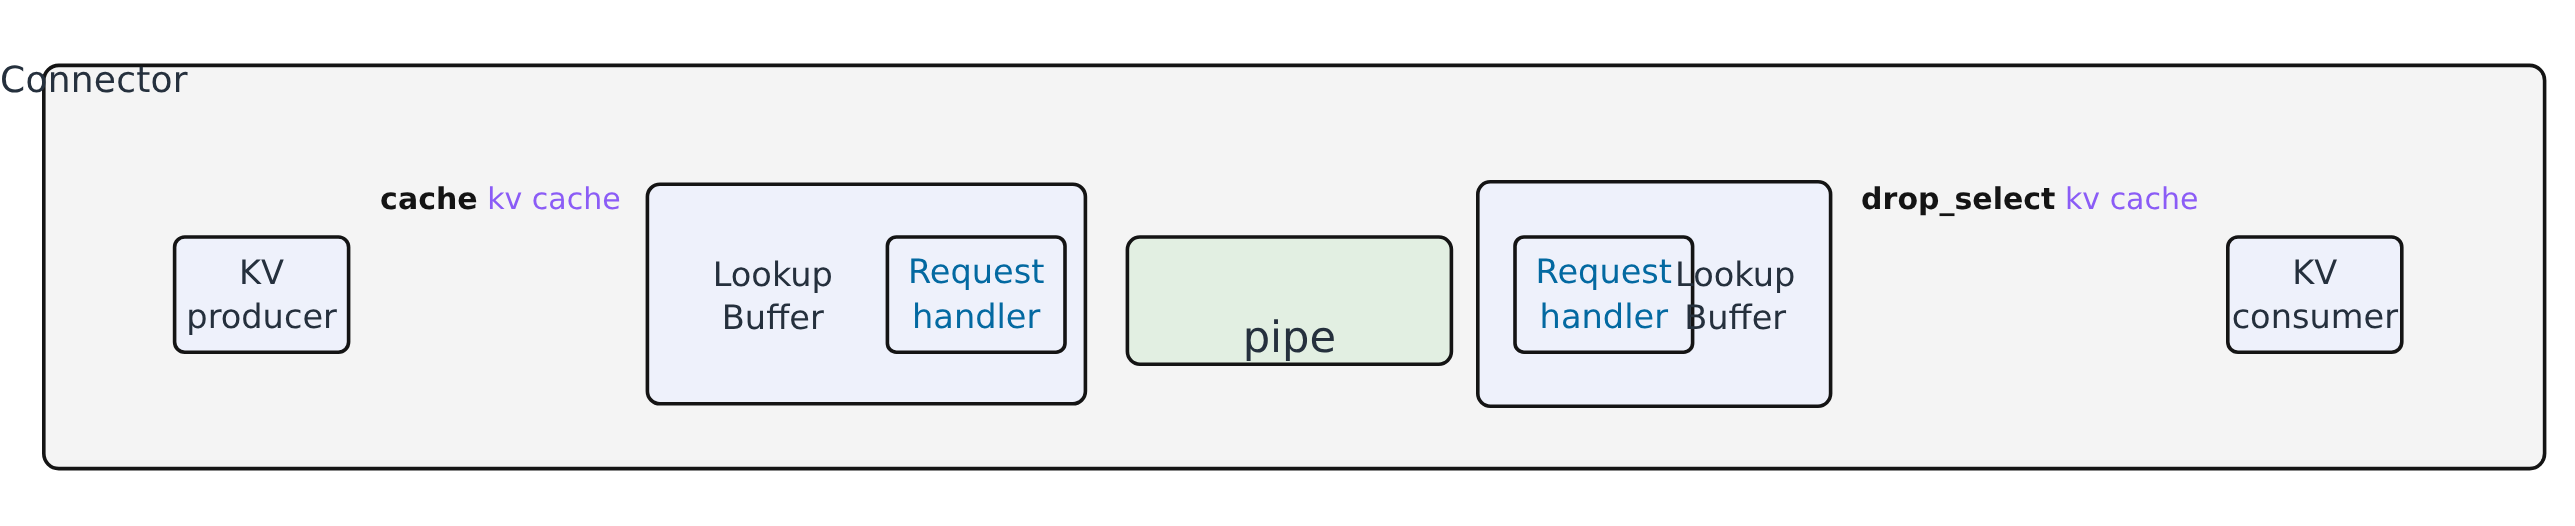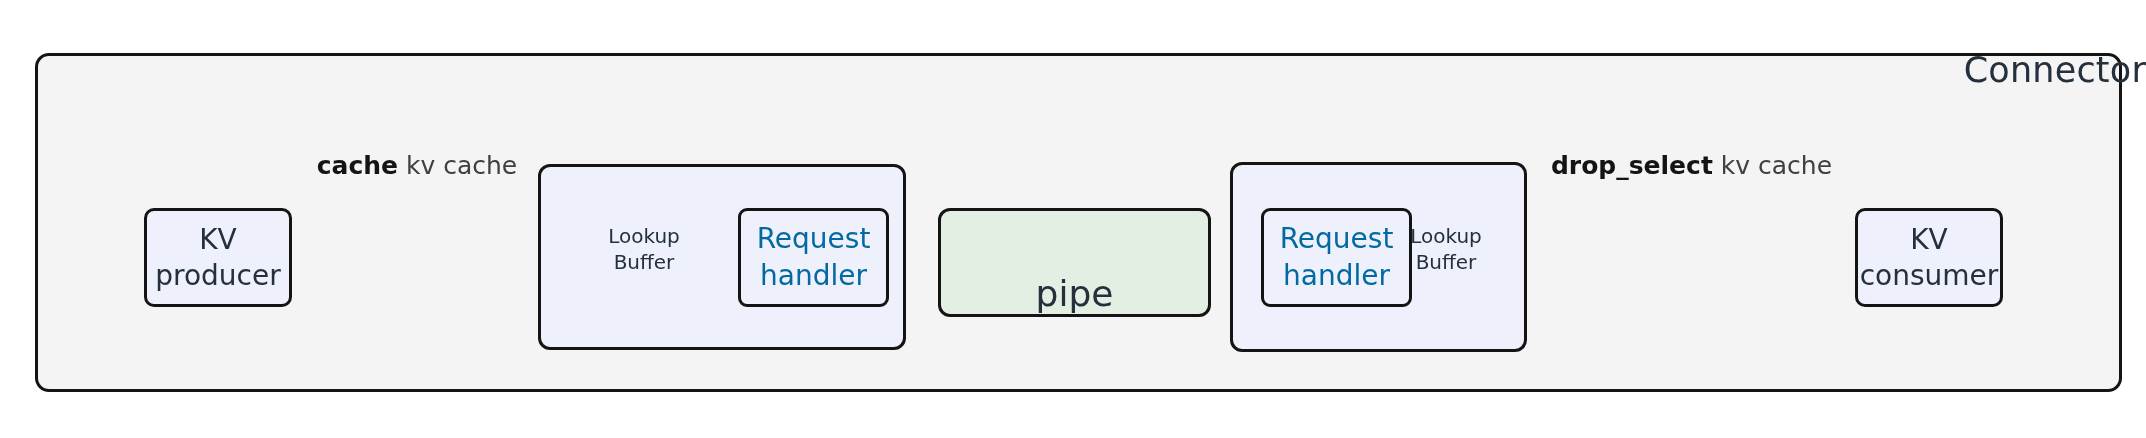--- a/index.html
+++ b/index.html
@@ -28,41 +28,40 @@
     box-sizing: border-box;
     background: #f4f4f4;
     border: 3px solid #141414;
     border-radius: 14px;
   }
   .connector-title {
     position: absolute;
     left: 0;
     right: 0;
     top: 50px;
-    text-align: right;
-    font-size: 35px;
+    text-align: left;
+    font-size: 30px;
     color: #25303d;
     letter-spacing: 0.2px;
   }
 
   
   .node {
     position: absolute;
     box-sizing: border-box;
     background: #eef1fb;
     border: 3px solid #141414;
     border-radius: 10px;
     color: #25303d;
     display: flex;
     align-items: center;
     justify-content: center;
     text-align: center;
     line-height: 1.28;
     font-size: 28px;
-    margin-top: 12px;
   }
   .node.green {
     background: #e2efe2;
     border-radius: 12px;
   }
 
   .kv-producer {
     left: 144px;
     top: 196px;
     width: 148px;
@@ -87,21 +86,21 @@
   .lookup-right {
     left: 1230px;
     top: 150px;
     width: 297px;
     height: 190px;
     border-radius: 12px;
     display: block;
   }
   .lb-label {
     position: absolute;
-    font-size: 20px;
+    font-size: 28px;
     color: #25303d;
     line-height: 1.3;
     text-align: center;
     white-space: pre-line;
   }
   .lookup-left .lb-label {
     left: 18px;
     top: 56px;
     width: 170px;
   }
@@ -161,21 +160,21 @@
   
   .edge-label {
     position: absolute;
     text-align: center;
     font-size: 25px;
     color: #2b2b2b;
     line-height: 1.3;
     white-space: nowrap;
   }
   .edge-label .b { font-weight: bold; color: #141414; }
-  .edge-label .r { font-weight: normal; color: #404040; }
+  .edge-label .r { font-weight: normal; color: #8b5cf6; }
   .lbl-insert {
     left: 293px;
     top: 150px;
     width: 248px;
   }
   .lbl-drop {
     left: 1528px;
     top: 150px;
     width: 327px;
   }

